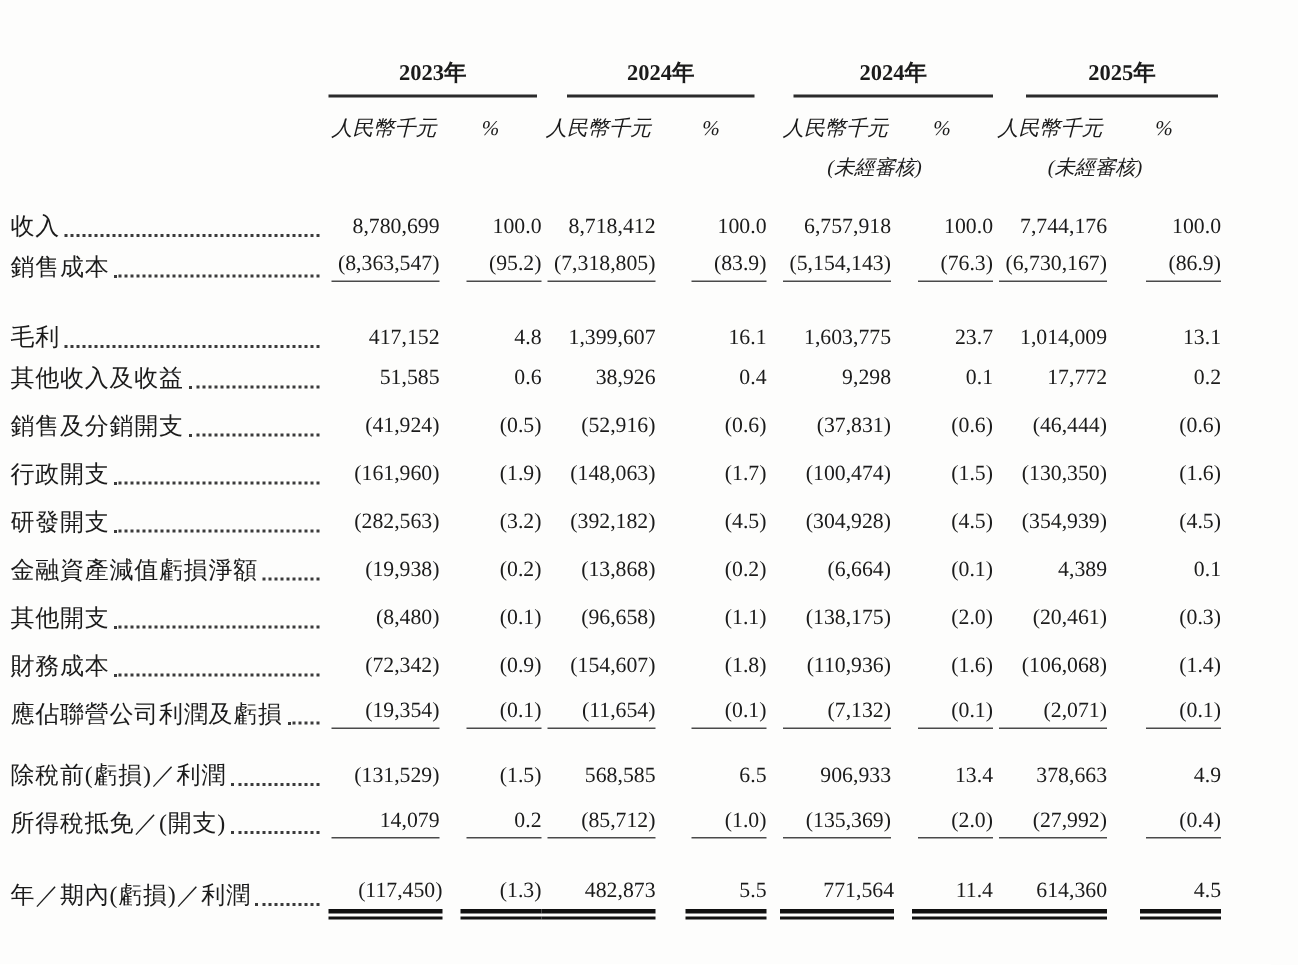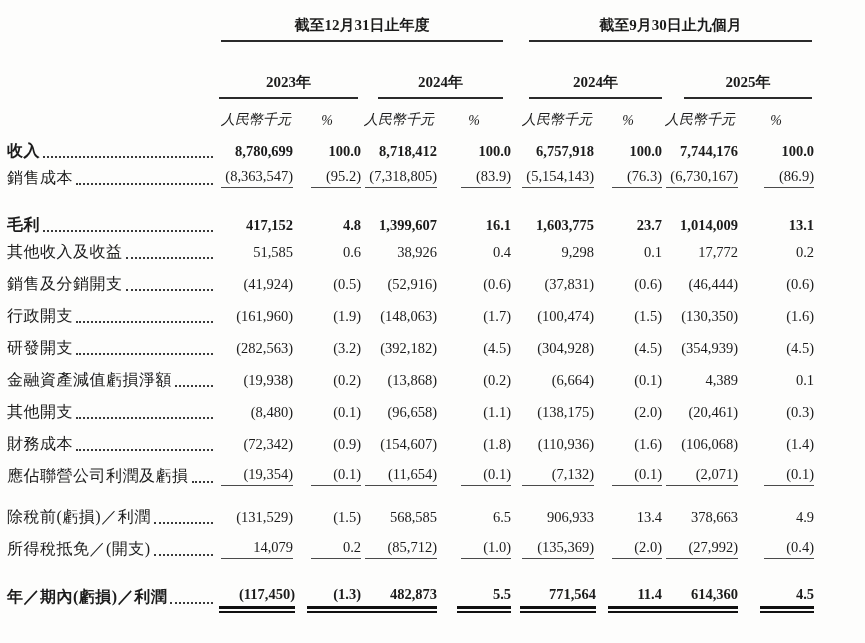--- a/index.html
+++ b/index.html
@@ -45,21 +45,21 @@
   .unaud{font-style:italic;font-size:13.5px;text-align:center;padding-right:16px;white-space:nowrap;}
 
   
   .r td{height:32px;vertical-align:middle;}
   .gap td{padding-top:9px;}
   .lwrap{display:flex;align-items:flex-end;}
   .lt{font-size:16px;letter-spacing:0.5px;white-space:nowrap;}
   .lead{flex:1 1 auto;border-bottom:2px dotted #3a3a3a;margin:0 6px 4px 3px;height:0;min-width:8px;}
   .n{text-align:right;font-size:14.5px;white-space:nowrap;}
   .val{display:inline-block;text-align:right;}
-  .b .lt,.b .val{font-weight:bold;margin-top:12px;}
+  .b .lt,.b .val{font-weight:normal;margin-top:12px;}
 
   
   .rule .val{border-bottom:1px solid #4a4a4a;padding-bottom:2px;}
   .rule td.amt .val{min-width:72px;}
   .rule td.pct .val{min-width:50px;}
 
   
   .dbl .val{position:relative;border-bottom:3px solid #101010;padding-bottom:3px;}
   .dbl .val::after{
     content:"";position:absolute;left:0;right:0;bottom:-7px;
@@ -79,30 +79,20 @@
         <col class="c-p1">
         <col class="c-a2">
         <col class="c-p2">
       <col class="c-sp">
         <col class="c-a3">
         <col class="c-p3">
         <col class="c-a4">
         <col class="c-p4">
     </colgroup>
     <thead>
-      <tr class="h1">
-        <th></th>
-        <th colspan="4">
-          <div class="hline g1">截至12月31日止年度</div>
-        </th>
-        <th></th>
-        <th colspan="4">
-          <div class="hline g2">截至9月30日止九個月</div>
-        </th>
-      </tr>
       <tr class="h2">
         <th></th>
         <th colspan="2">
           <div class="hline y1">2023年</div>
         </th>
         <th colspan="2">
           <div class="hline y2">2024年</div>
         </th>
         <th></th>
         <th colspan="2">
@@ -117,20 +107,28 @@
         <th class="sub">人民幣千元</th>
         <th class="sub">%</th>
         <th class="sub">人民幣千元</th>
         <th class="sub">%</th>
         <th></th>
         <th class="sub">人民幣千元</th>
         <th class="sub">%</th>
         <th class="sub">人民幣千元</th>
         <th class="sub">%</th>
       </tr>
+      <tr class="h4">
+        <th></th>
+        <th colspan="2"></th>
+        <th colspan="2"></th>
+        <th></th>
+        <th colspan="2" class="unaud">(未經審核)</th>
+        <th colspan="2" class="unaud">(未經審核)</th>
+      </tr>
     </thead>
     <tbody>
 
       <tr class="r b">
         <td>
             <div class="lwrap">
               <span class="lt">收入</span>
               <span class="lead"></span>
             </div>
           </td>

